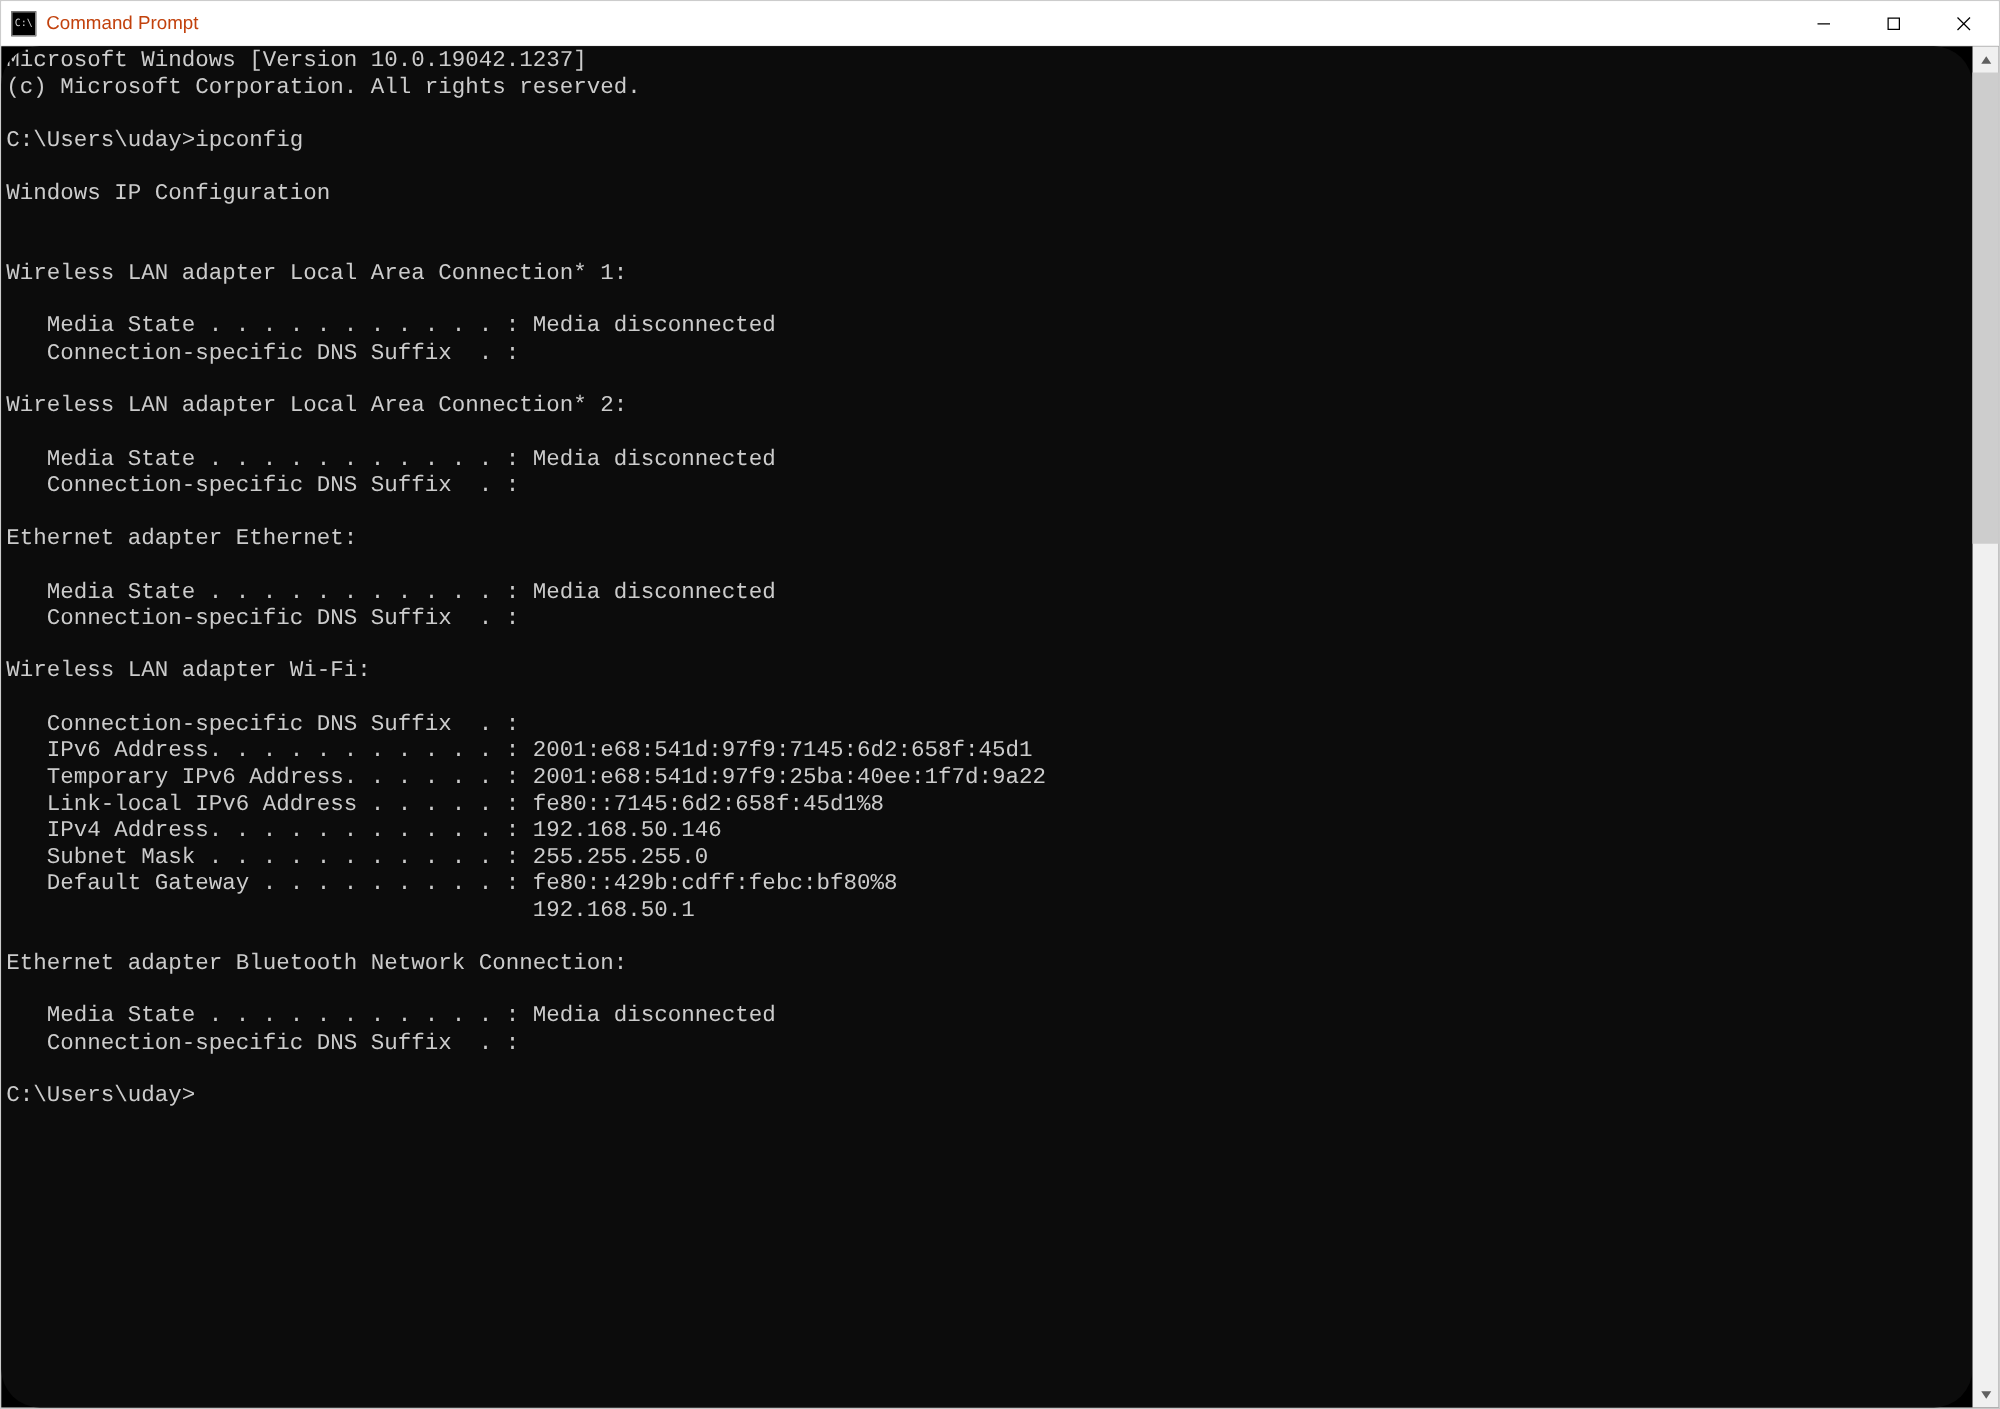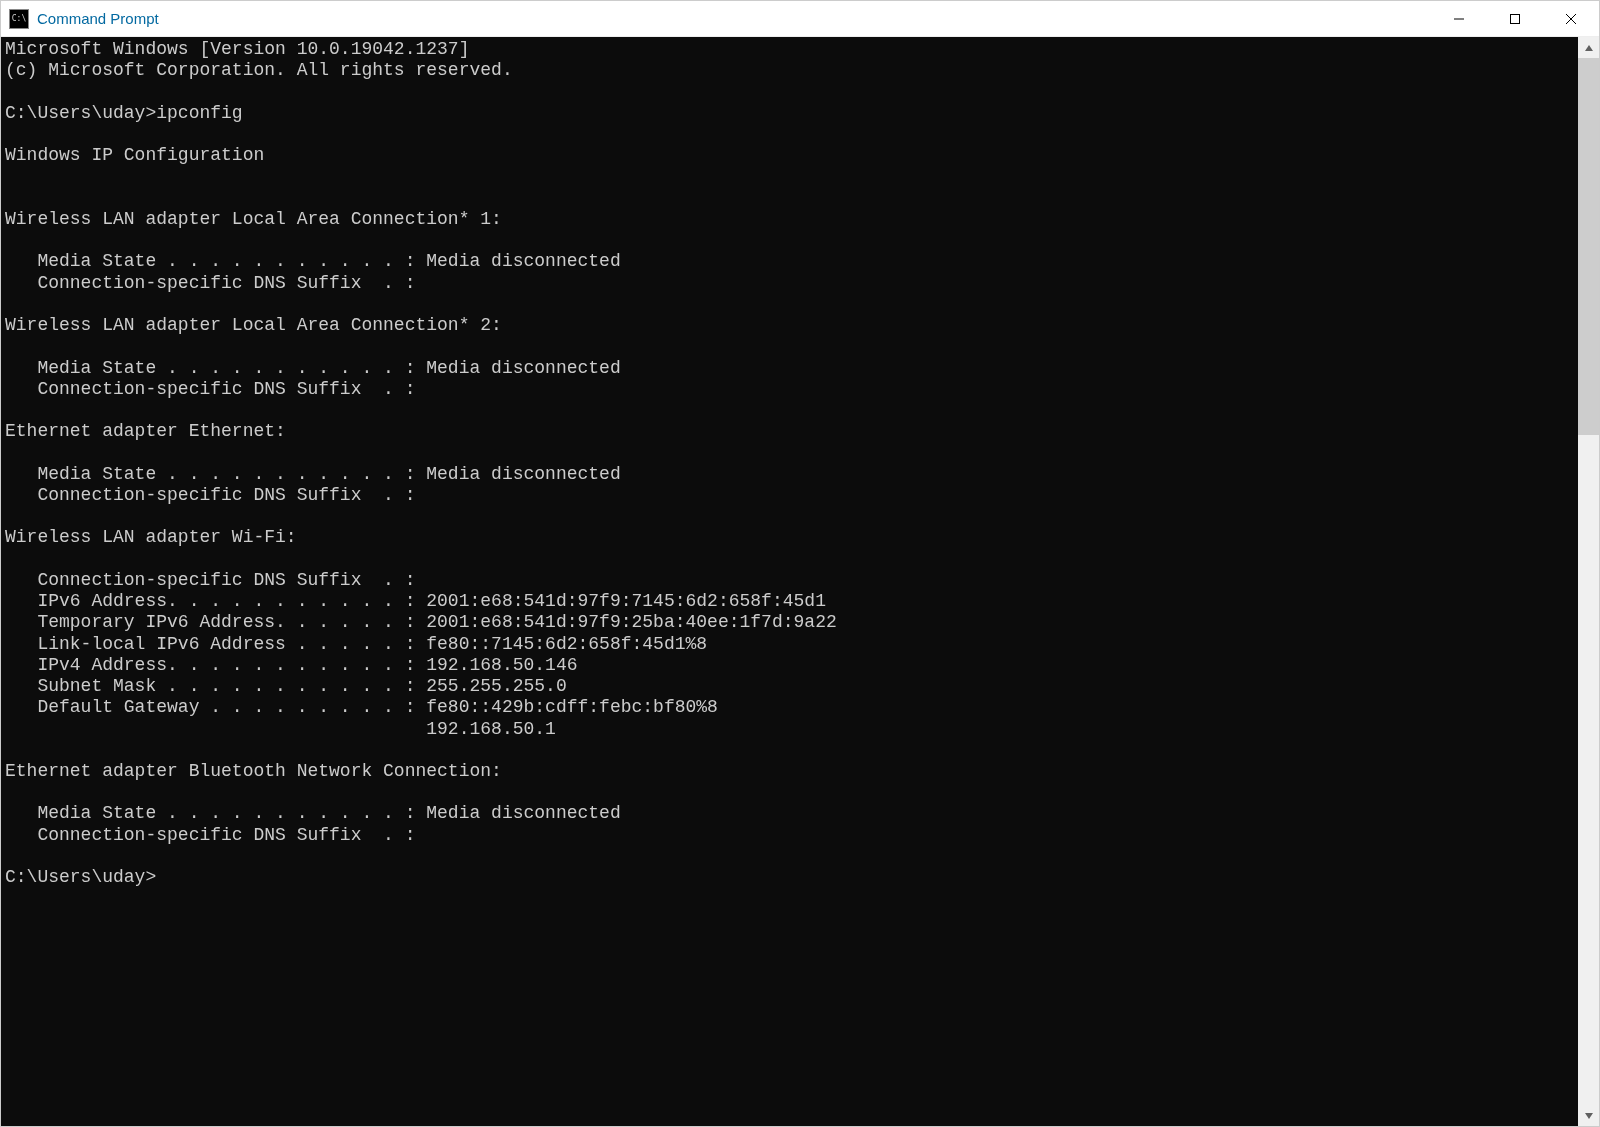--- a/index.html
+++ b/index.html
@@ -33,21 +33,21 @@
       border: 1px solid #888;
       display: flex;
       align-items: center;
       justify-content: center;
       font-size: 8px;
       color: #ccc;
       font-family: monospace;
     }
     .titlebar-title {
       font-size: 15px;
-      color: #0369a1;
+      color: #c2410c;
       flex: 1;
     }
     .window-controls {
       display: flex;
       height: 100%;
     }
     .window-control {
       width: 56px;
       height: 100%;
       display: flex;
@@ -67,20 +67,21 @@
     .terminal-content {
       flex: 1;
       background: #0c0c0c;
       color: #cccccc;
       font-family: Consolas, 'Courier New', monospace;
       font-size: 18px;
       line-height: 1.18;
       padding: 2px 0 0 4px;
       white-space: pre;
       overflow: hidden;
+      border-radius: 31px;
     }
     .scrollbar {
       width: 21px;
       background: #f0f0f0;
       position: relative;
       display: flex;
       flex-direction: column;
     }
     .scroll-btn {
       height: 21px;

